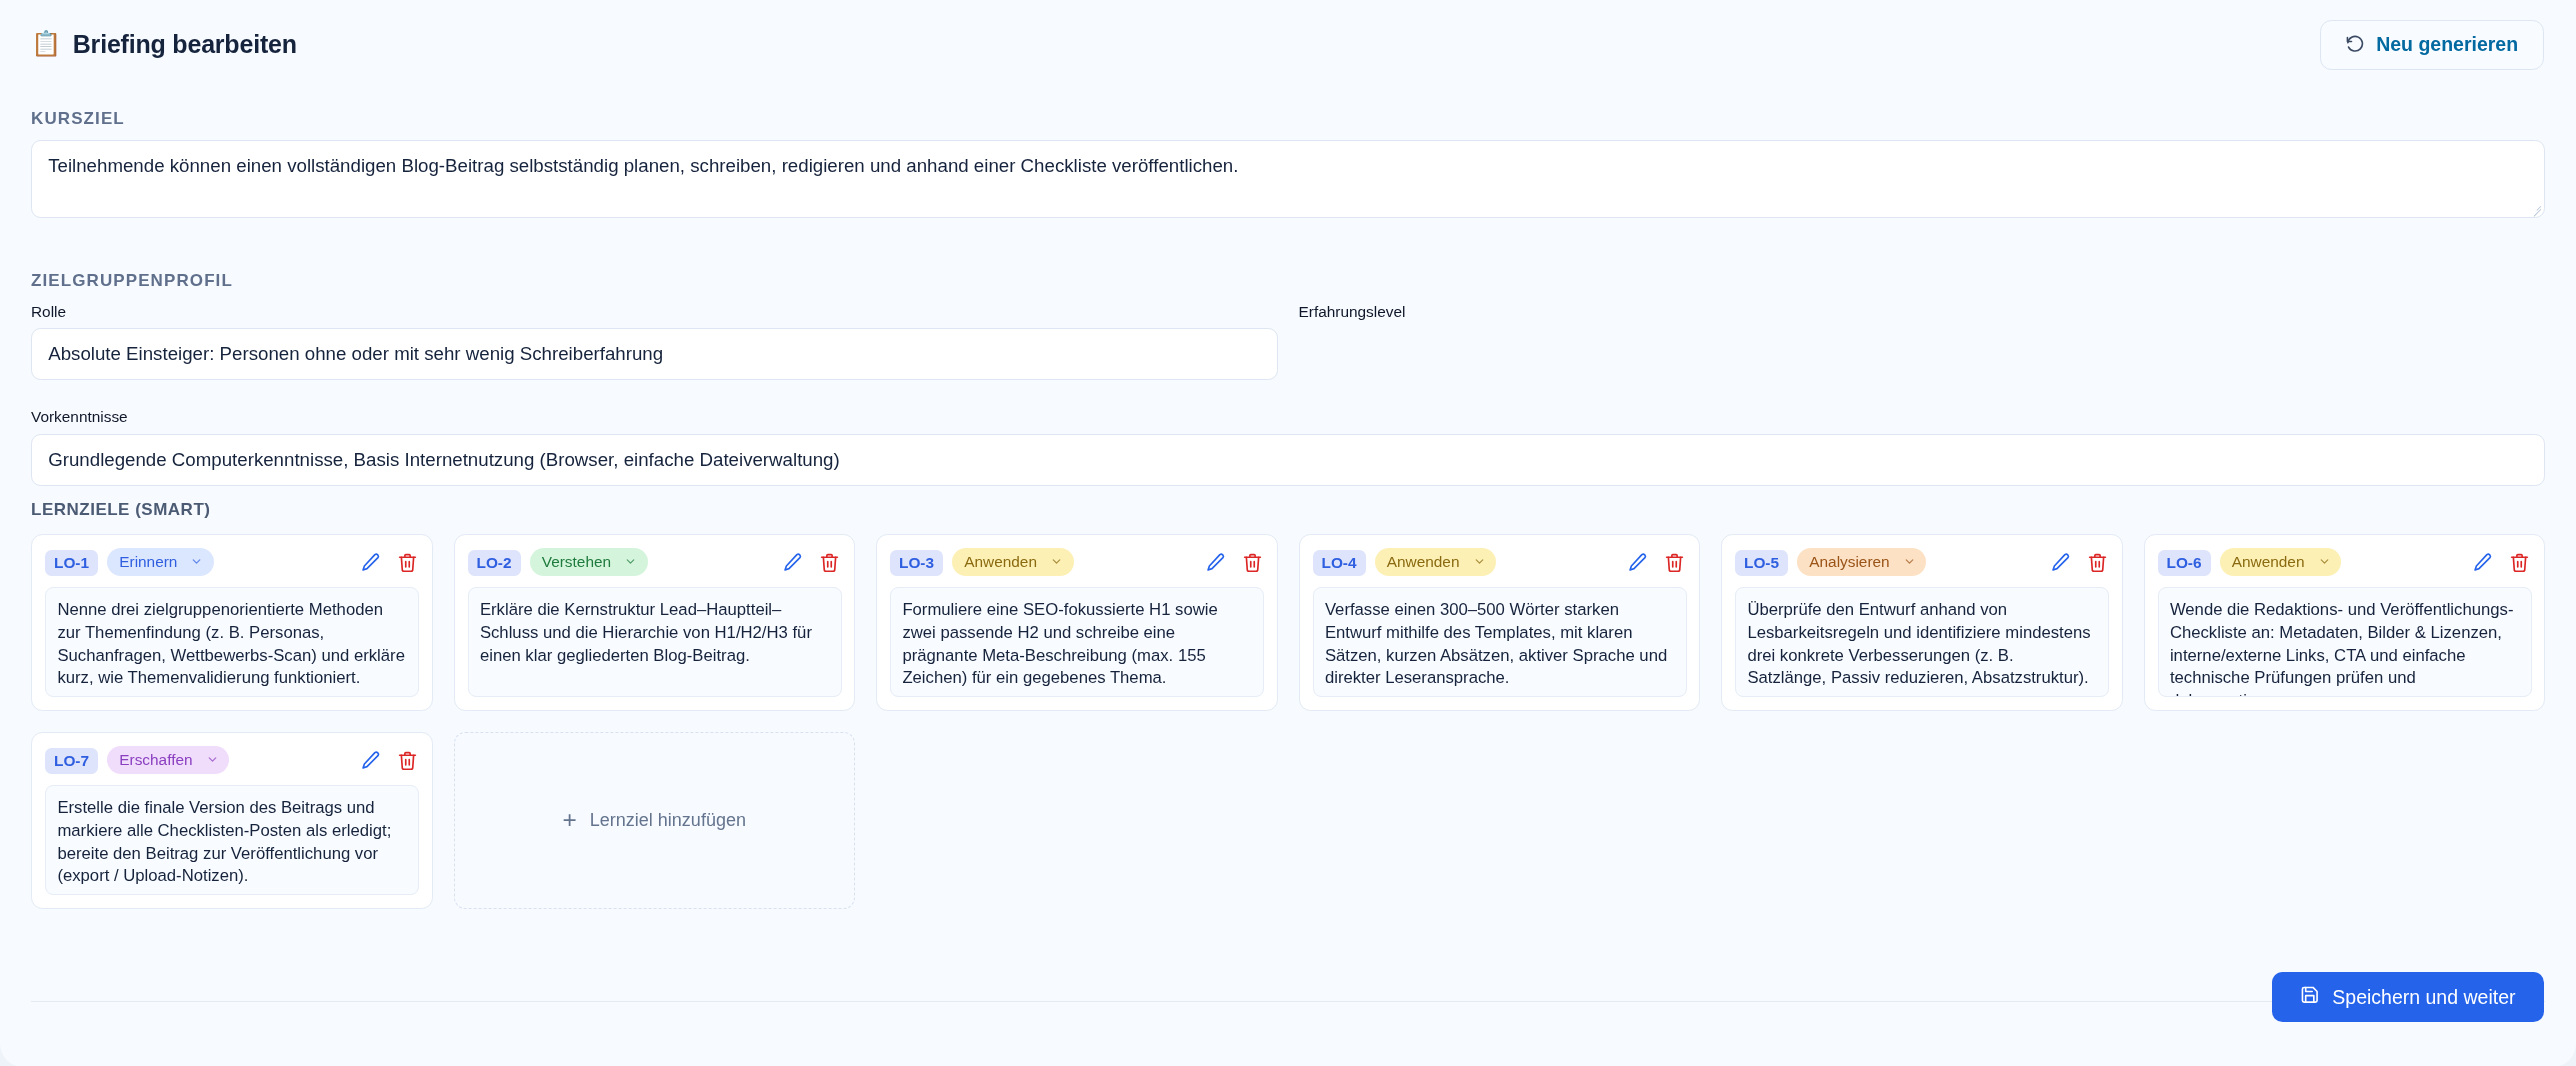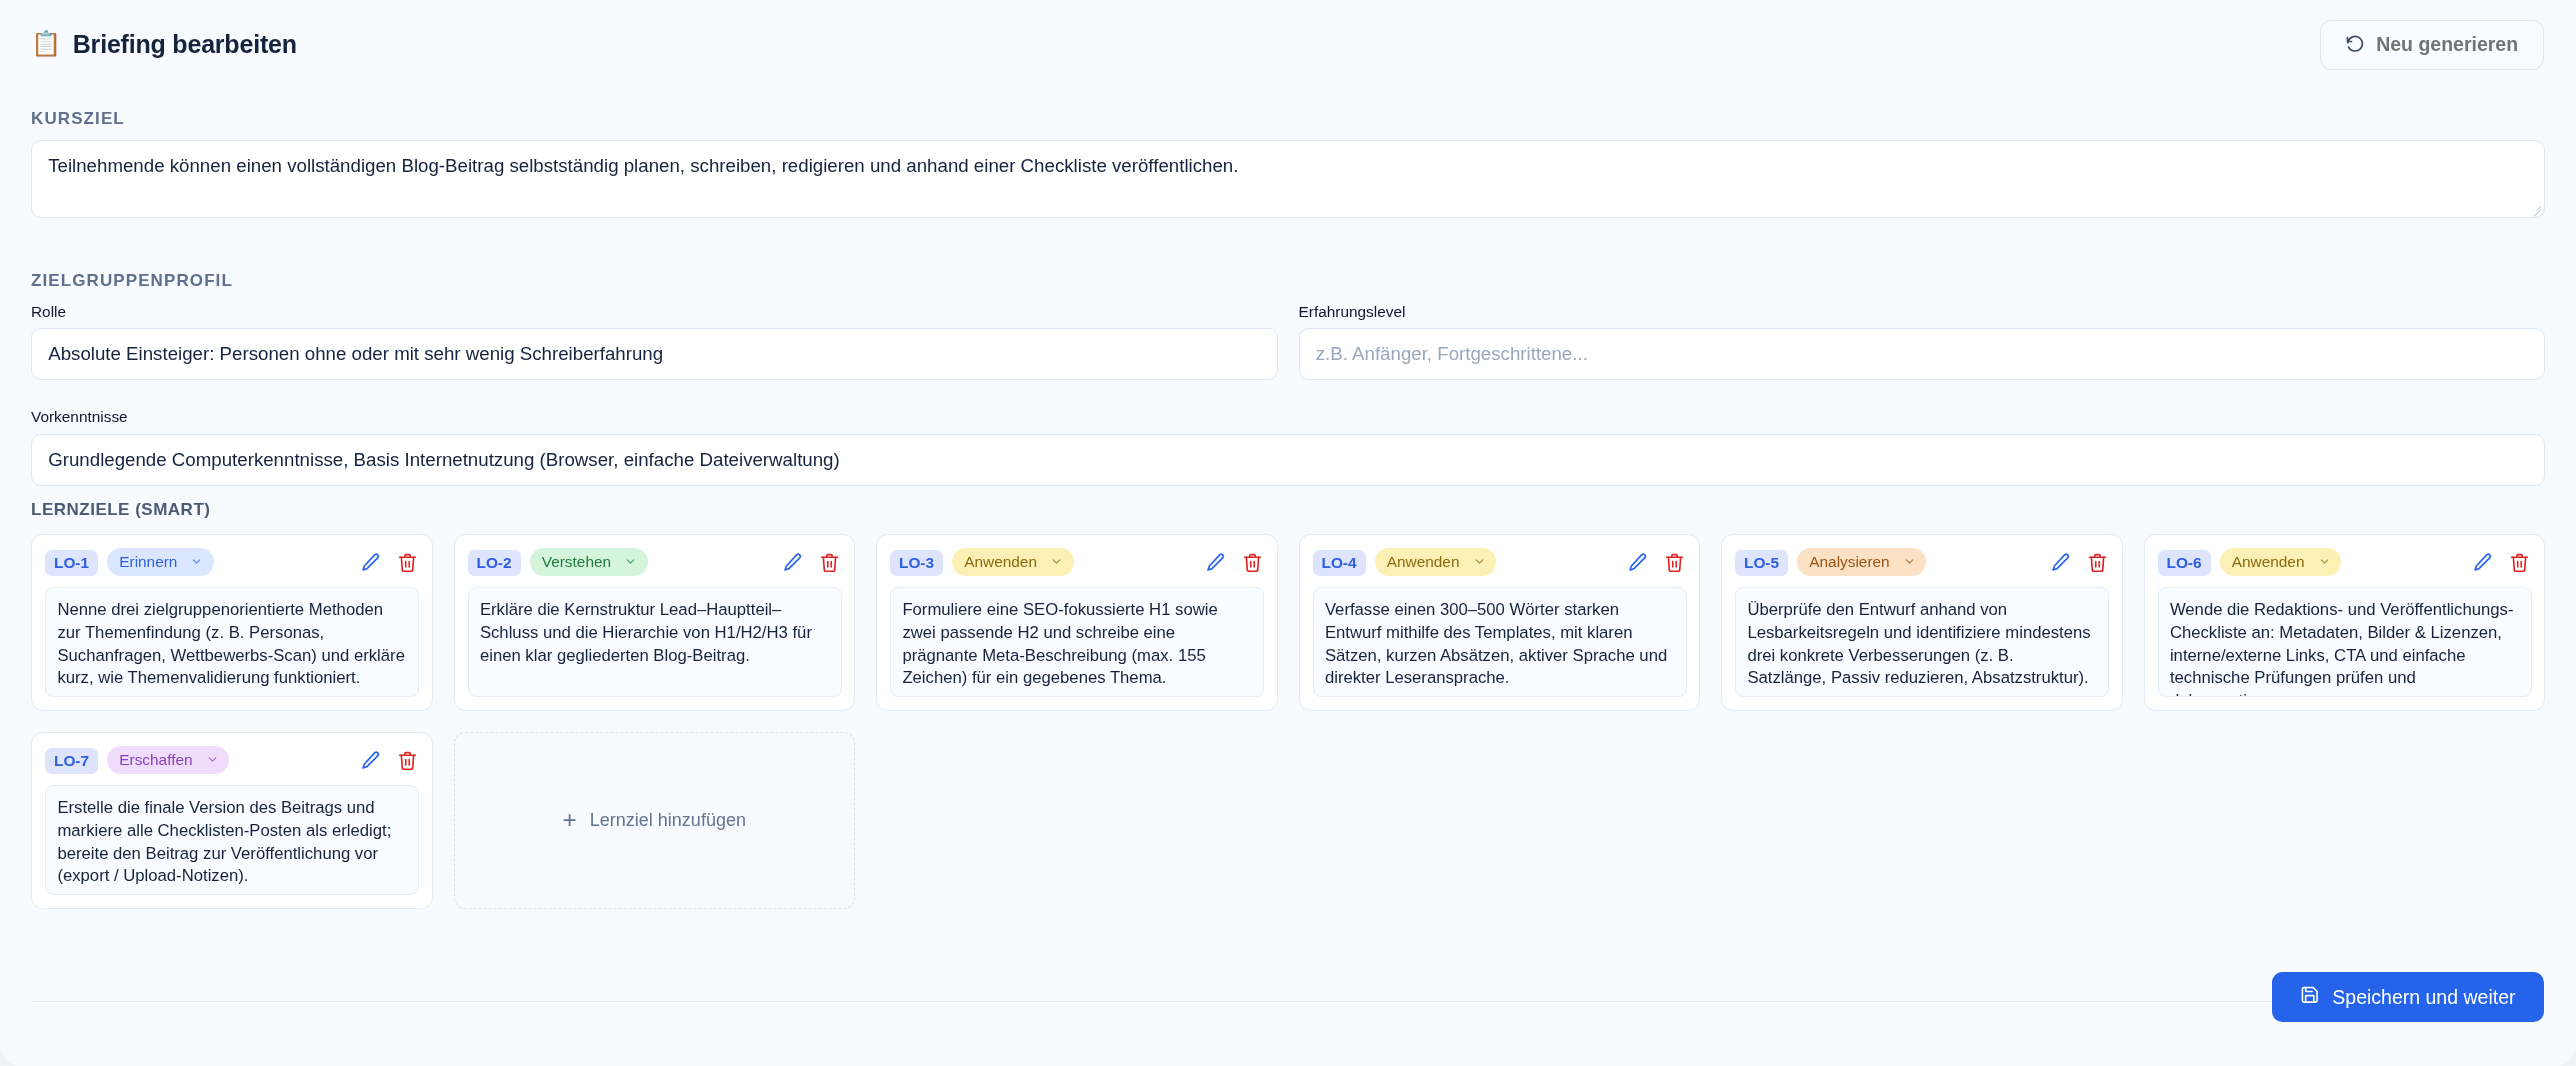--- a/index.html
+++ b/index.html
@@ -53,21 +53,21 @@
     display: flex;
     align-items: center;
     gap: 11.4px;
     height: 50px;
     padding: 0 24.4px;
     background: #f8fbff;
     border: 0.8px solid #dde6f2;
     border-radius: 11.4px;
     font-size: 19.5px;
     font-weight: bold;
-    color: #737373;
+    color: #0369a1;
     cursor: pointer;
   }
   .regen-btn svg { display:block; }
 
   
   .section-label {
     font-size: 17px;
     font-weight: bold;
     letter-spacing: 1.1px;
     color: #60708c;
@@ -280,21 +280,20 @@
 
   <div class="zgp-block">
     <span class="section-label">ZIELGRUPPENPROFIL</span>
     <div class="zgp-row">
       <div class="zgp-col">
         <div class="field-label">Rolle</div>
         <input class="input-box" type="text" value="Absolute Einsteiger: Personen ohne oder mit sehr wenig Schreiberfahrung" style="">
       </div>
       <div class="zgp-col">
         <div class="field-label">Erfahrungslevel</div>
-        <input class="input-box" type="text" placeholder="z.B. Anfänger, Fortgeschrittene..." style="">
       </div>
     </div>
     <div class="zgp-vork">
       <div class="field-label">Vorkenntnisse</div>
       <input class="input-box" type="text" value="Grundlegende Computerkenntnisse, Basis Internetnutzung (Browser, einfache Dateiverwaltung)" style="">
     </div>
   </div>
 
   <div class="lz-block">
     <span class="section-label">LERNZIELE (SMART)</span>

